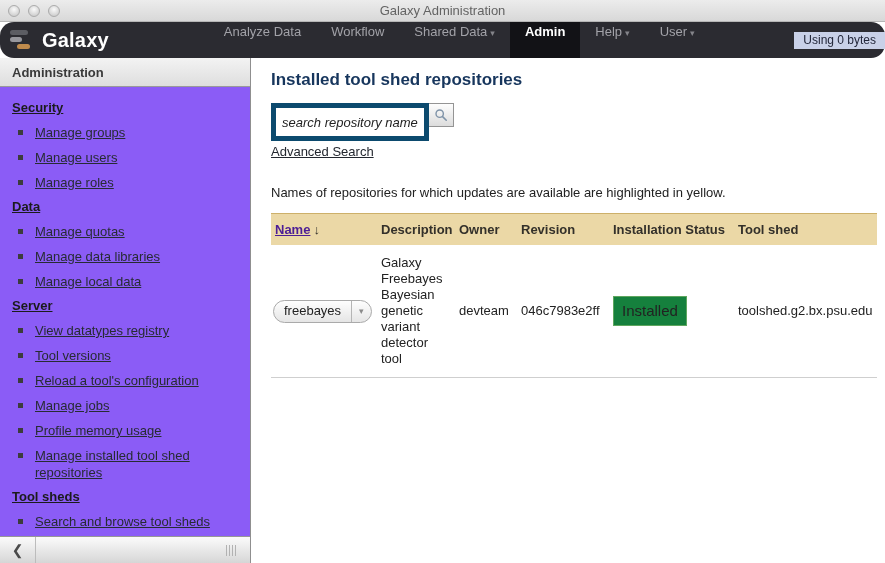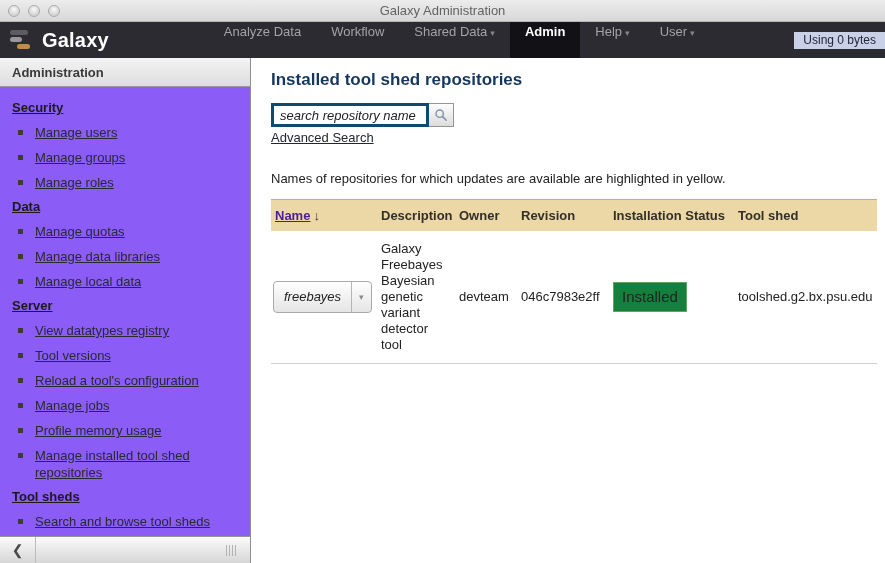--- a/index.html
+++ b/index.html
@@ -12,21 +12,21 @@
     background:linear-gradient(#ececec,#d8d8d8); border-bottom:1px solid #b6b6b6;
     display:flex; align-items:center; }
   .traffic { display:flex; gap:8px; margin-left:8px; }
   .light { width:12px; height:12px; border-radius:50%;
     background:radial-gradient(circle at 50% 35%, #fafafa, #c2c2c2);
     border:1px solid #ababab; }
   .win-title { position:absolute; left:0; right:0; text-align:center;
     font-size:13px; color:#636363; }
 
   
-  .nav { height:36px; flex:0 0 36px; background:#2b2b31; display:flex; align-items:center; }
+  .nav { height:36px; flex:0 0 36px; background:#2b2b31; display:flex; align-items:center;border-radius:14px; }
   .brand { display:flex; align-items:center; margin-left:8px; }
   .logo { position:relative; width:26px; height:24px; margin-right:8px; }
   .logo .bar { position:absolute; border-radius:3px; height:5px; }
   .logo .b1 { top:2px; left:2px; width:18px; background:#5c5d63; }
   .logo .b2 { top:9px; left:2px; width:12px; background:#97979d; }
   .logo .b3 { top:16px; left:9px; width:13px; background:#c08b4c; }
   .brand-text { color:#fff; font-size:20px; font-weight:bold; letter-spacing:0.2px; }
   .nav-menu { display:flex; align-items:center; height:36px; margin-left:100px; }
   .nav-item { height:52px; line-height:36px; padding:0 15px; font-size:13px;
     color:#a2a2a8; cursor:pointer; white-space:nowrap; }
@@ -54,21 +54,21 @@
     border-top:1px solid #979797; display:flex; align-items:center; }
   .collapse-btn { width:36px; height:100%; display:flex; align-items:center; justify-content:center;
     border-right:1px solid #bcbcbc; color:#4a4a4a; font-size:14px; font-weight:bold; cursor:pointer; }
   .grip { margin-left:auto; margin-right:14px; display:flex; gap:2px; cursor:pointer; }
   .grip i { display:block; width:1px; height:11px; background:#b2b2b2; }
 
   
   .main { flex:1; background:#fff; padding:10px 8px 0 20px; overflow:hidden; }
   .page-title { font-size:17px; font-weight:bold; color:#17365d; margin:2px 0 13px; }
   .search-row { display:flex; align-items:stretch; }
-  .search-input { width:158px; height:24px; border:3px solid #0c4a6e; padding:2px 6px;
+  .search-input { width:158px; height:38px; border:5px solid #0c4a6e; padding:2px 6px;
     font-size:13px; font-style:italic; color:#3a3a3a; font-family:inherit; }
   .search-input::placeholder { color:#222; font-style:italic; }
   .search-btn { width:25px; height:24px; border:1px solid #949494; border-left:none;
     background:linear-gradient(#fdfdfd,#dcdcdc); display:flex; align-items:center;
     justify-content:center; cursor:pointer; }
   .adv-link { display:inline-block; margin-top:3px; font-size:13px; color:#23272f;
     text-decoration:underline; cursor:pointer; }
   .note { margin-top:25px; font-size:13px; color:#222; }
 
   
@@ -79,22 +79,22 @@
     text-align:left; font-size:13px; font-weight:bold; color:#33302a;
     padding:8px 6px 8px 2px; }
   thead th:first-child { padding-left:4px; }
   .sort-link { text-decoration:underline; cursor:pointer; color:#4c1d95; }
   .sort-arrow { margin-left:3px; font-weight:normal; }
   tbody td { font-size:13px; color:#222; padding:10px 6px 10px 2px; vertical-align:middle;
     border-bottom:1px solid #cfcfcf; line-height:16px; }
   tbody td:first-child { padding-left:2px; }
 
   .split-btn { display:inline-flex; align-items:center; border:1px solid #aaa;
-    border-radius:4px; background:linear-gradient(#fefefe,#e5e5e5); height:32px;
-    cursor:pointer;font-style:italic; }
+    border-radius:12px; background:linear-gradient(#fefefe,#e5e5e5); height:23px;
+    cursor:pointer; }
   .split-label { padding:0 10px; font-size:13px; color:#222; }
   .split-caret { border-left:1px solid #b5b5b5; padding:0 7px; font-size:9px;
     color:#8a8a8a; height:100%; display:flex; align-items:center; }
 
   .status-badge { display:inline-block; padding:6px 8px; background:#15803d;
     border:1px solid #5ea65e; font-size:15px; color:#222; }
 
   
   .mag { width:14px; height:14px; }
 </style>
@@ -135,25 +135,25 @@
   <div class="content">
 
     <div class="sidebar">
       <div class="side-header">Administration</div>
       <div class="side-body">
 
         <div class="side-heading">Security</div>
         <ul class="side-list">
           <li>
               <span class="bullet"></span>
+              <a class="side-link">Manage groups</a>
+            </li>
+          <li>
+              <span class="bullet"></span>
               <a class="side-link">Manage users</a>
-            </li>
-          <li>
-              <span class="bullet"></span>
-              <a class="side-link">Manage groups</a>
             </li>
           <li>
               <span class="bullet"></span>
               <a class="side-link">Manage roles</a>
             </li>
         </ul>
 
         <div class="side-heading">Data</div>
         <ul class="side-list">
           <li>

